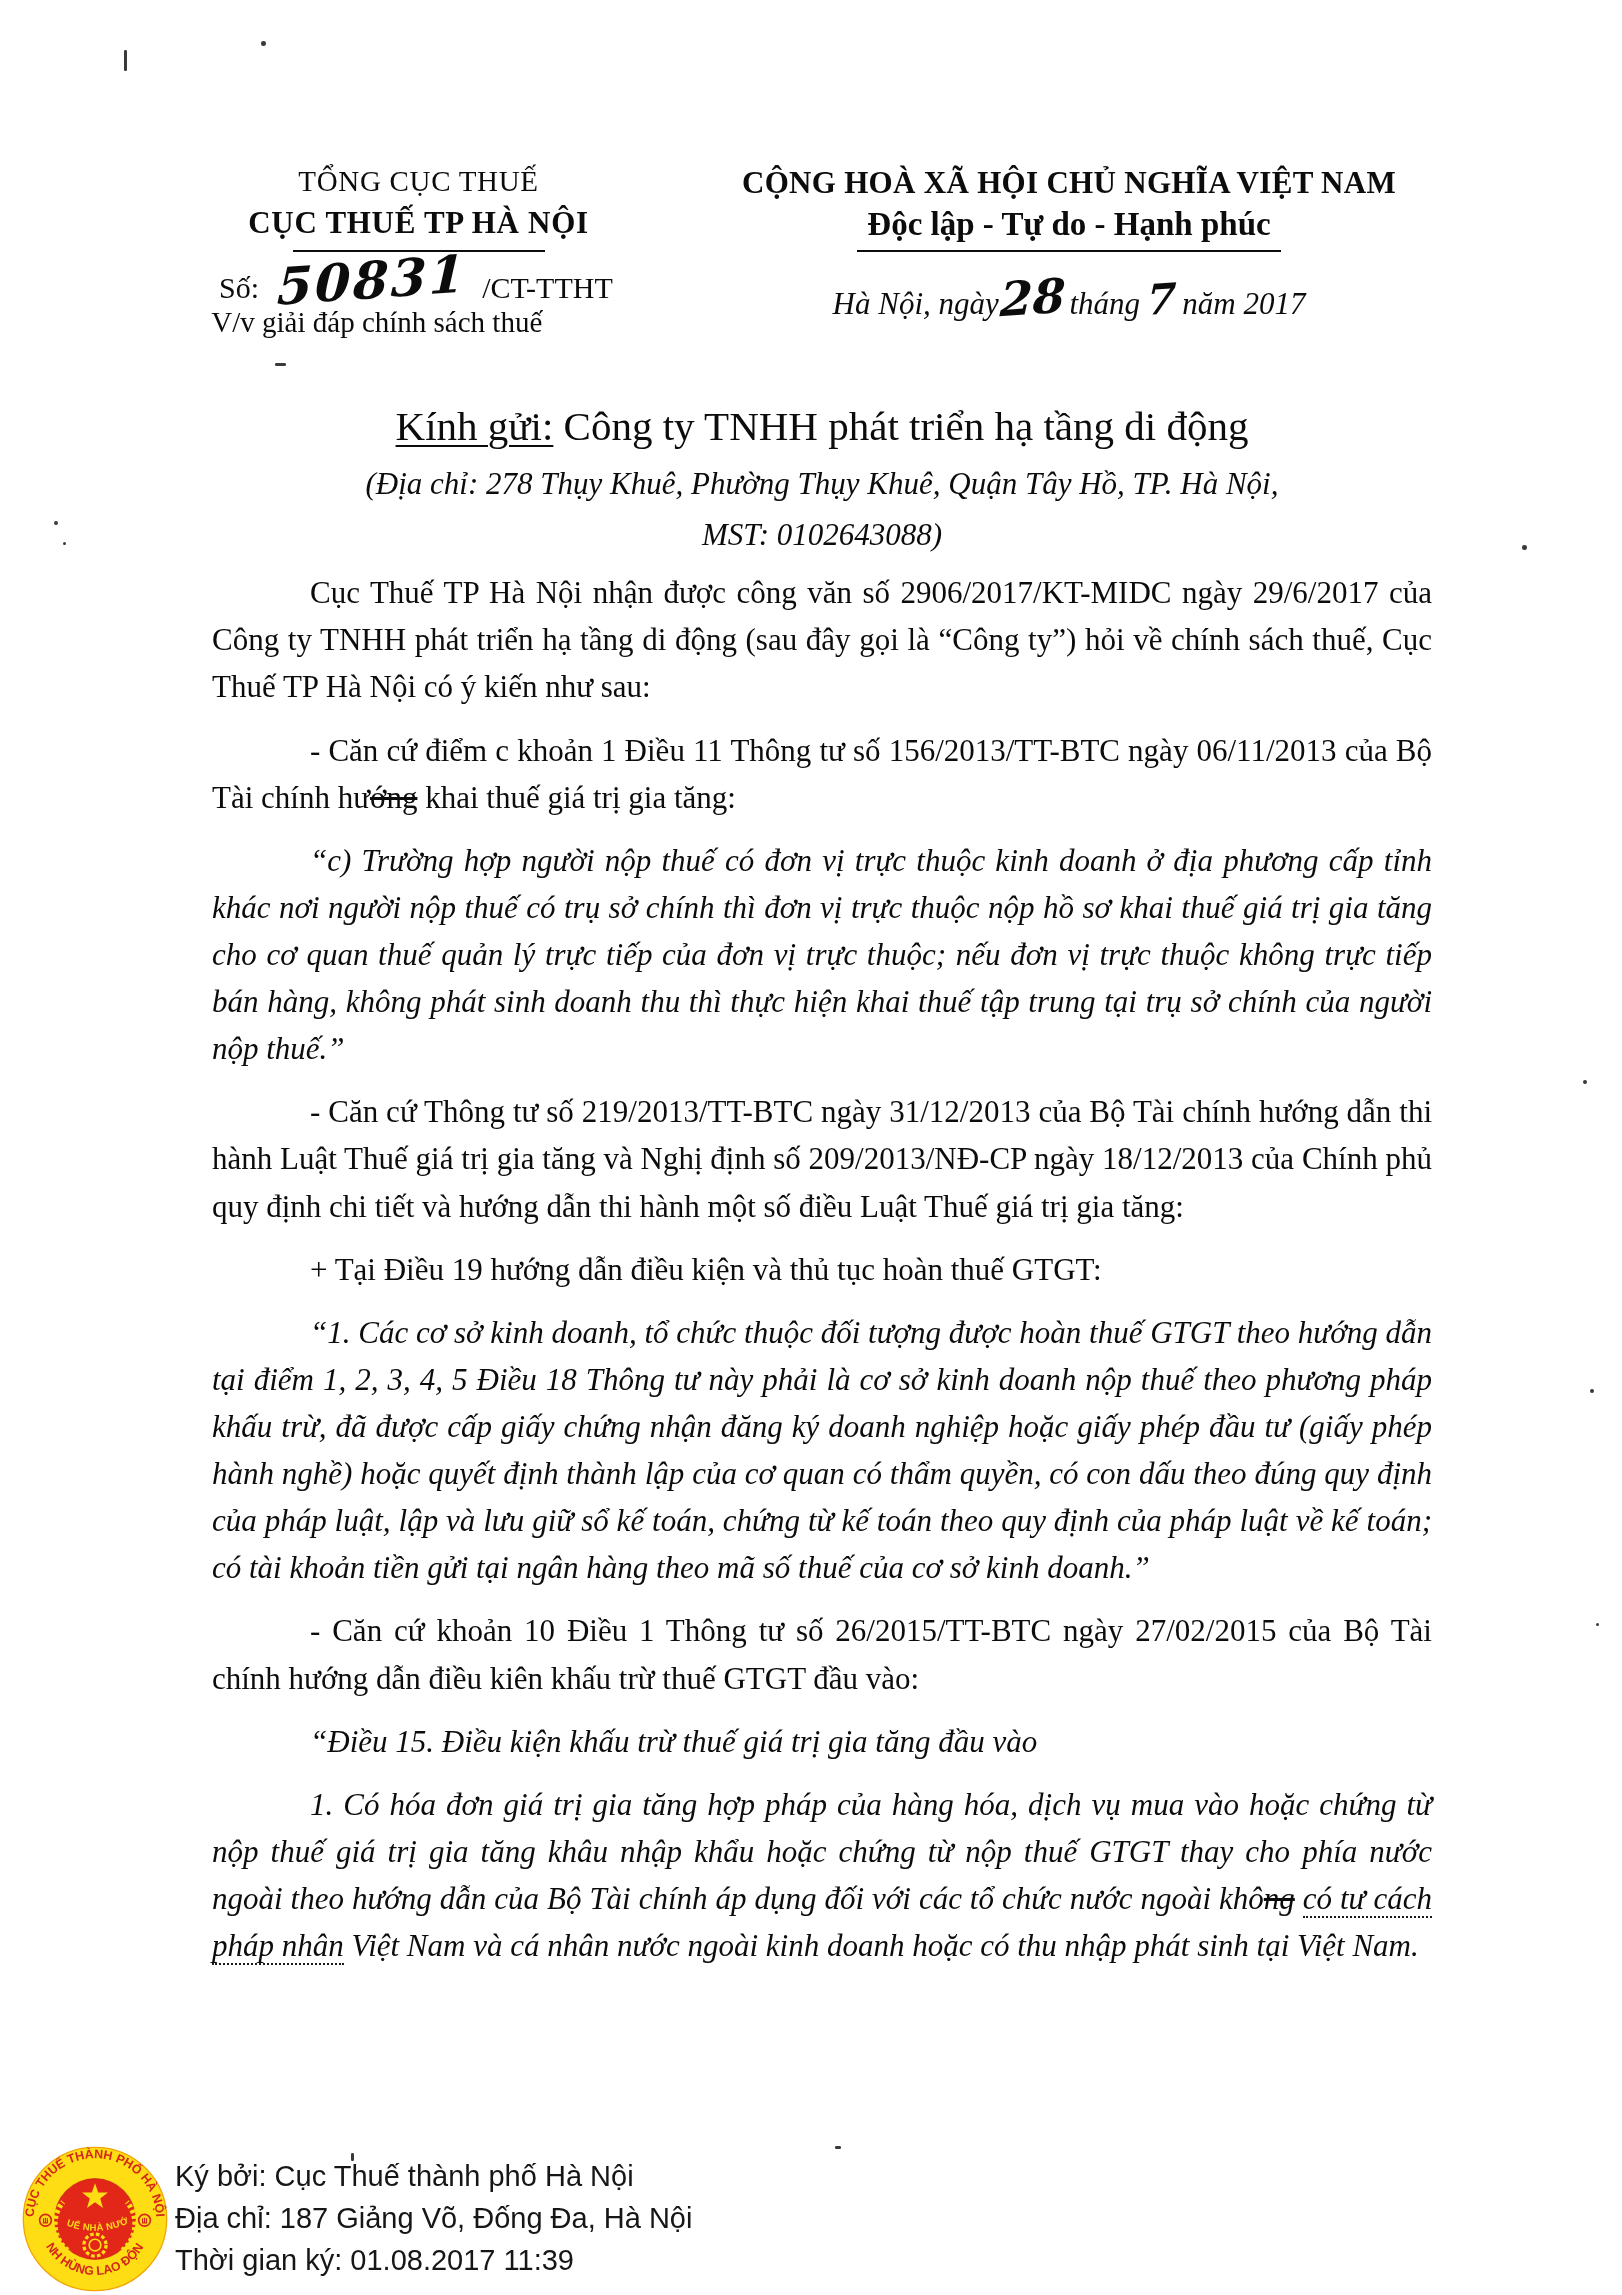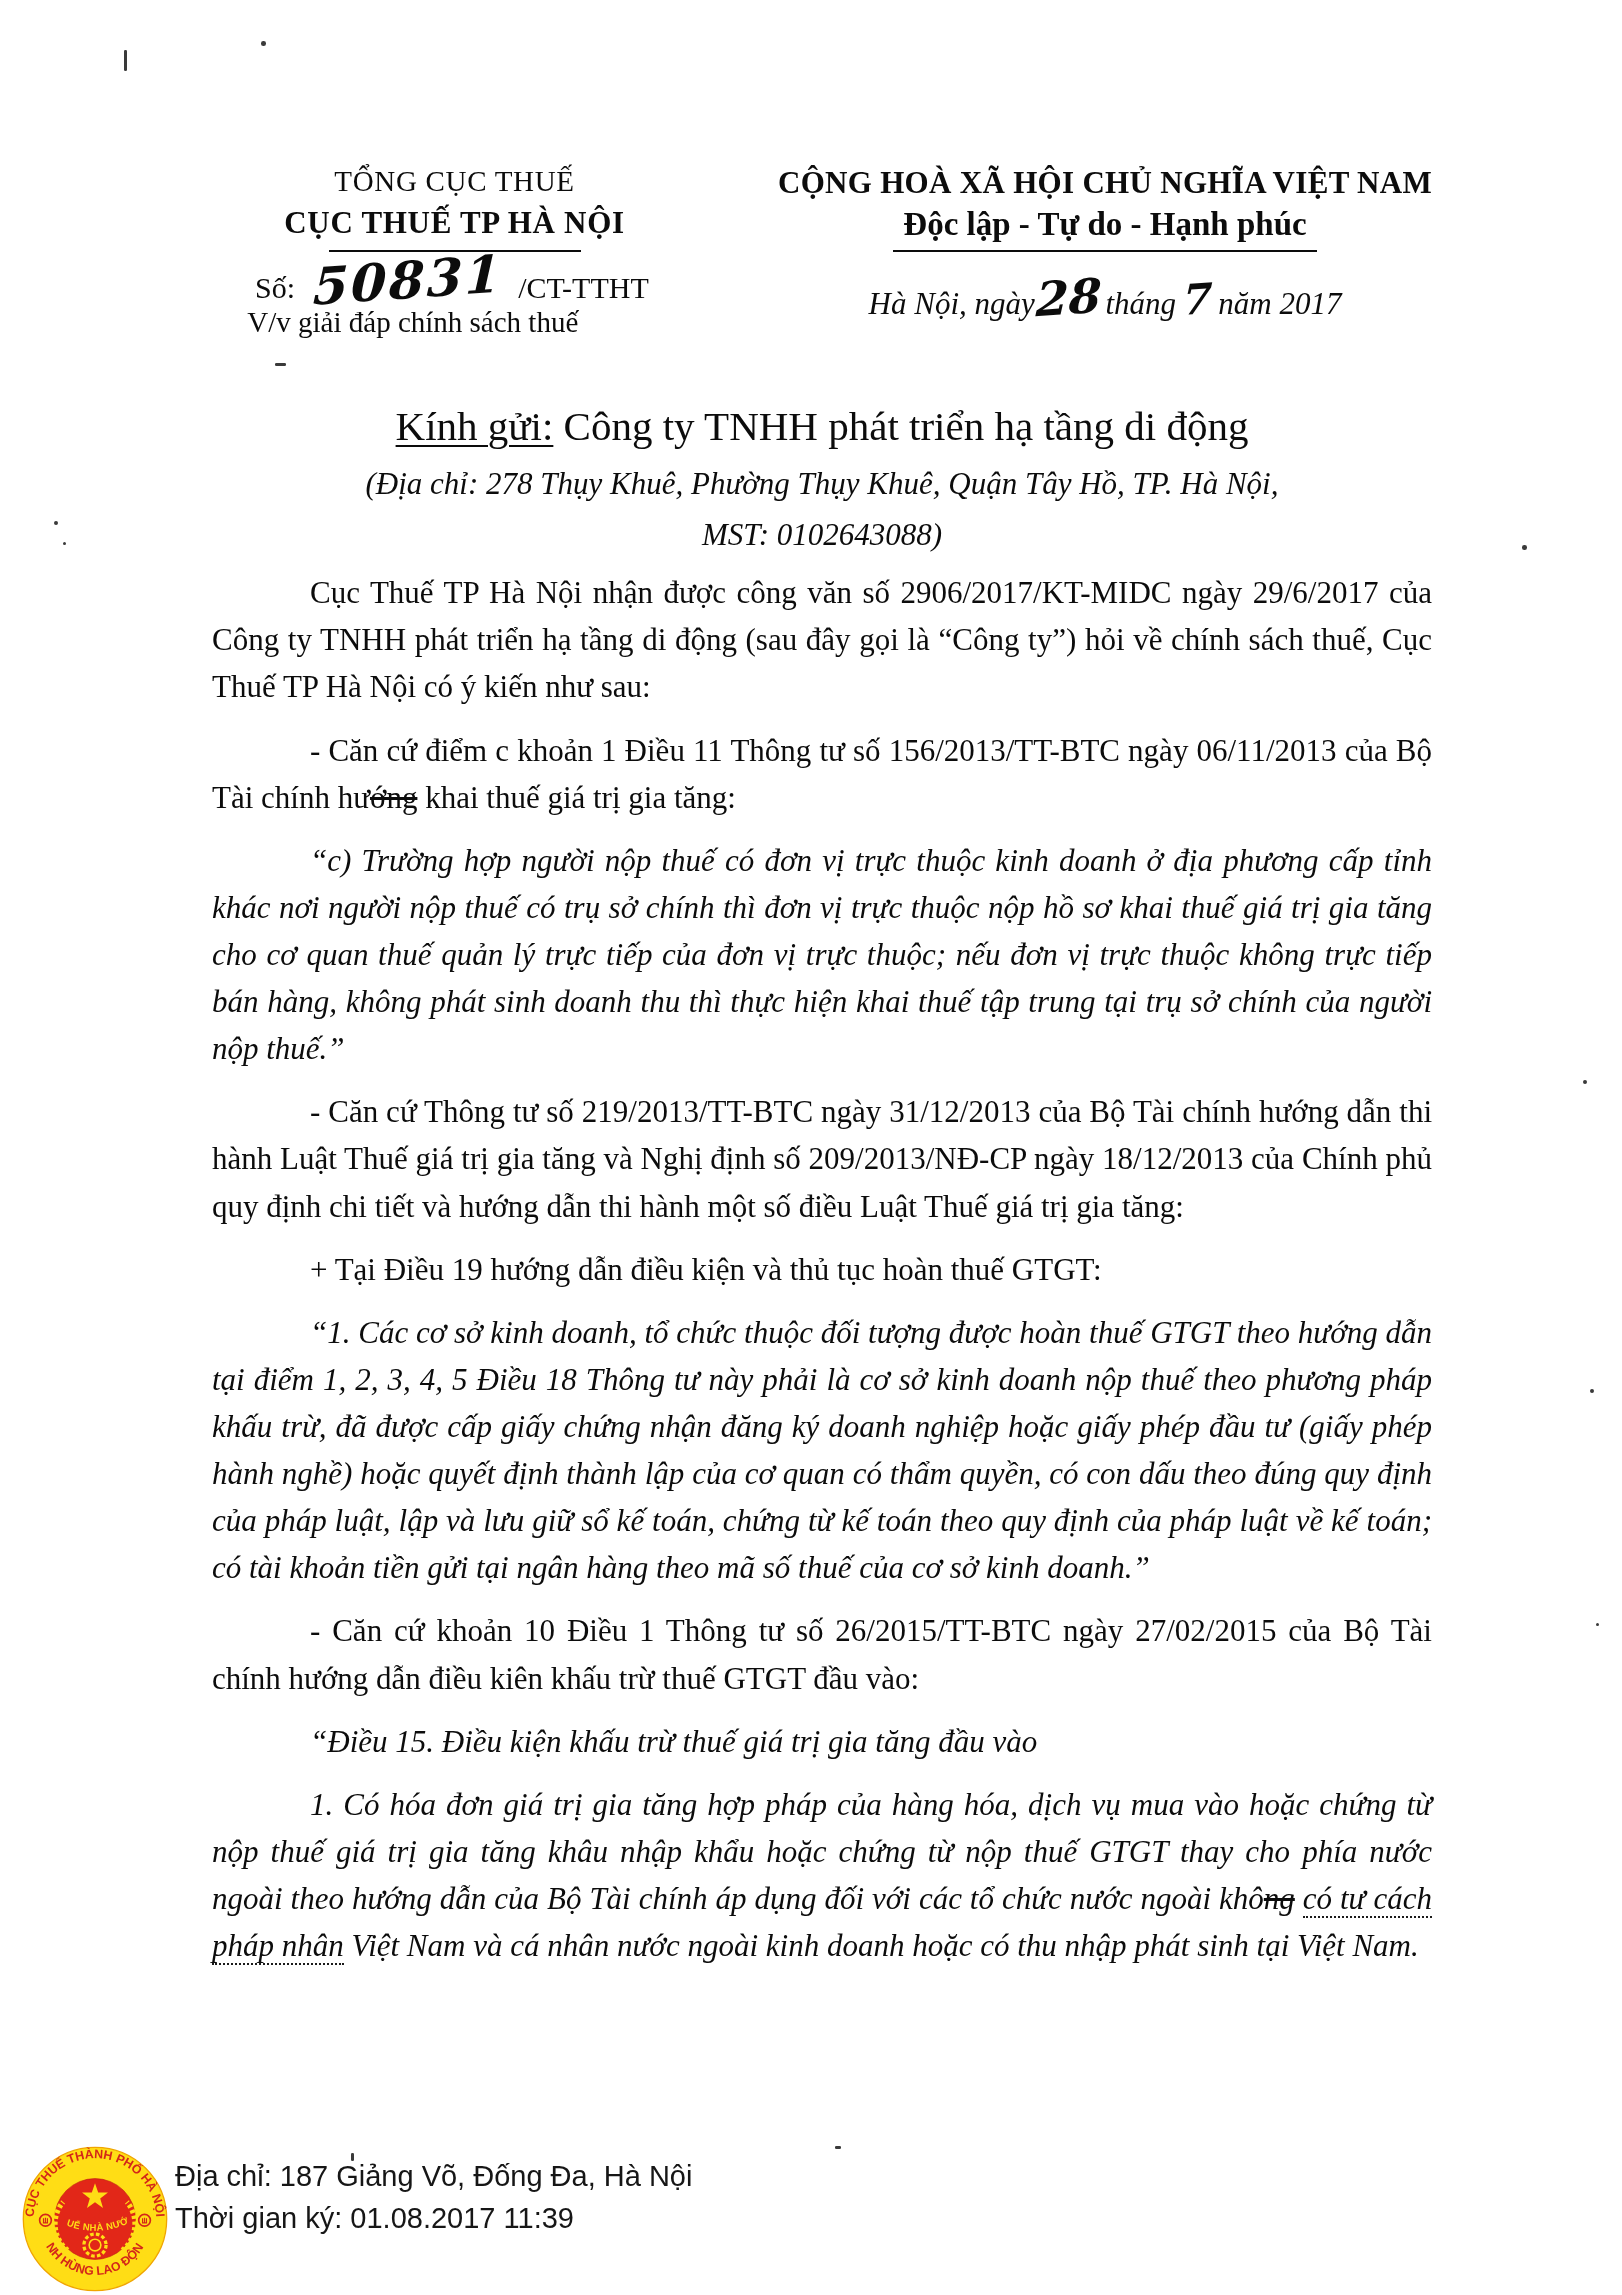--- a/index.html
+++ b/index.html
@@ -6,21 +6,21 @@
   .page{
     position:relative;
     width:1623px;height:2295px;
     background:#ffffff;
     font-family:"Liberation Serif", serif;
     color:#0c0c0c;
     overflow:hidden;
     box-sizing:border-box;
   }
   
-  .header{display:flex;align-items:flex-start;padding-top:165px;padding-left:36px;}
+  .header{display:flex;align-items:flex-start;padding-top:165px;}
   .hdr-left{width:451px;margin-left:193px;text-align:center;}
   .hdr-right{width:778px;margin-left:36px;text-align:center;}
   .org-parent{font-size:29px;letter-spacing:0.7px;}
   .org{font-size:31px;font-weight:bold;margin-top:6.5px;letter-spacing:0.7px;}
   .rule-left{width:252px;height:2.6px;background:#0c0c0c;margin:9.2px auto 0 auto;}
   .num-line{margin-top:18.3px;text-align:left;padding-left:26px;font-size:30px;white-space:nowrap;}
   .subject-line{font-size:29px;text-align:left;padding-left:18.3px;margin-top:1.3px;}
   .country{font-size:31px;font-weight:bold;letter-spacing:0.3px;}
   .motto{font-size:33px;font-weight:bold;margin-top:5.2px;}
   .rule-right{width:424px;height:2.6px;background:#0c0c0c;margin:6.5px auto 0 auto;}
@@ -113,20 +113,21 @@
       <p class="para italic"><span>“c) Trường hợp người nộp thuế có đơn vị trực thuộc kinh doanh ở địa phương cấp tỉnh khác nơi người nộp thuế có trụ sở chính thì đơn vị trực thuộc nộp hồ sơ khai thuế giá trị gia tăng cho cơ quan thuế quản lý trực tiếp của đơn vị trực thuộc; nếu đơn vị trực thuộc không trực tiếp bán hàng, không phát sinh doanh thu thì thực hiện khai thuế tập trung tại trụ sở chính của người nộp thuế.”</span></p>
       <p class="para"><span>- Căn cứ Thông tư số 219/2013/TT-BTC ngày 31/12/2013 của Bộ Tài chính hướng dẫn thi hành Luật Thuế giá trị gia tăng và Nghị định số 209/2013/NĐ-CP ngày 18/12/2013 của Chính phủ quy định chi tiết và hướng dẫn thi hành một số điều Luật Thuế giá trị gia tăng:</span></p>
       <p class="para"><span>+ Tại Điều 19 hướng dẫn điều kiện và thủ tục hoàn thuế GTGT:</span></p>
       <p class="para italic"><span>“1. Các cơ sở kinh doanh, tổ chức thuộc đối tượng được hoàn thuế GTGT theo hướng dẫn tại điểm 1, 2, 3, 4, 5 Điều 18 Thông tư này phải là cơ sở kinh doanh nộp thuế theo phương pháp khấu trừ, đã được cấp giấy chứng nhận đăng ký doanh nghiệp hoặc giấy phép đầu tư (giấy phép hành nghề) hoặc quyết định thành lập của cơ quan có thẩm quyền, có con dấu theo đúng quy định của pháp luật, lập và lưu giữ sổ kế toán, chứng từ kế toán theo quy định của pháp luật về kế toán; có tài khoản tiền gửi tại ngân hàng theo mã số thuế của cơ sở kinh doanh.”</span></p>
       <p class="para"><span>- Căn cứ khoản 10 Điều 1 Thông tư số 26/2015/TT-BTC ngày 27/02/2015 của Bộ Tài chính hướng dẫn điều kiên khấu trừ thuế GTGT đầu vào:</span></p>
       <p class="para italic"><span>“Điều 15. Điều kiện khấu trừ thuế giá trị gia tăng đầu vào</span></p>
       <p class="para italic"><span>1. Có hóa đơn giá trị gia tăng hợp pháp của hàng hóa, dịch vụ mua vào hoặc chứng từ nộp thuế giá trị gia tăng khâu nhập khẩu hoặc chứng từ nộp thuế GTGT thay cho phía nước ngoài theo hướng dẫn của Bộ Tài chính áp dụng đối với các tổ chức nước ngoài khô</span><span class="smudge">ng</span><span> </span><span class="dotted">có tư cách pháp nhân</span><span> Việt Nam và cá nhân nước ngoài kinh doanh hoặc có thu nhập phát sinh tại Việt Nam.</span></p>
     </div>
 
   <div class="sig-block">
+      <div>Ký bởi: Cục Thuế thành phố Hà Nội</div>
       <div>Địa chỉ: 187 Giảng Võ, Đống Đa, Hà Nội</div>
       <div>Thời gian ký: 01.08.2017 11:39</div>
     </div>
 
   <svg class="seal" viewBox="0 0 224 224" xmlns="http://www.w3.org/2000/svg">
     <circle cx="112" cy="112" r="110" fill="#FFDD15" stroke="#F0A500" stroke-width="2"></circle>
     <defs>
       <path id="arcTop" d="M 20,132 A 94,94 0 1 1 204,132" fill="none"></path>
       <path id="arcBot" d="M 34,148 A 86,86 0 0 0 190,148" fill="none"></path>
       <path id="arcMid" d="M 64,120 A 120,120 0 0 0 160,120" fill="none"></path>

